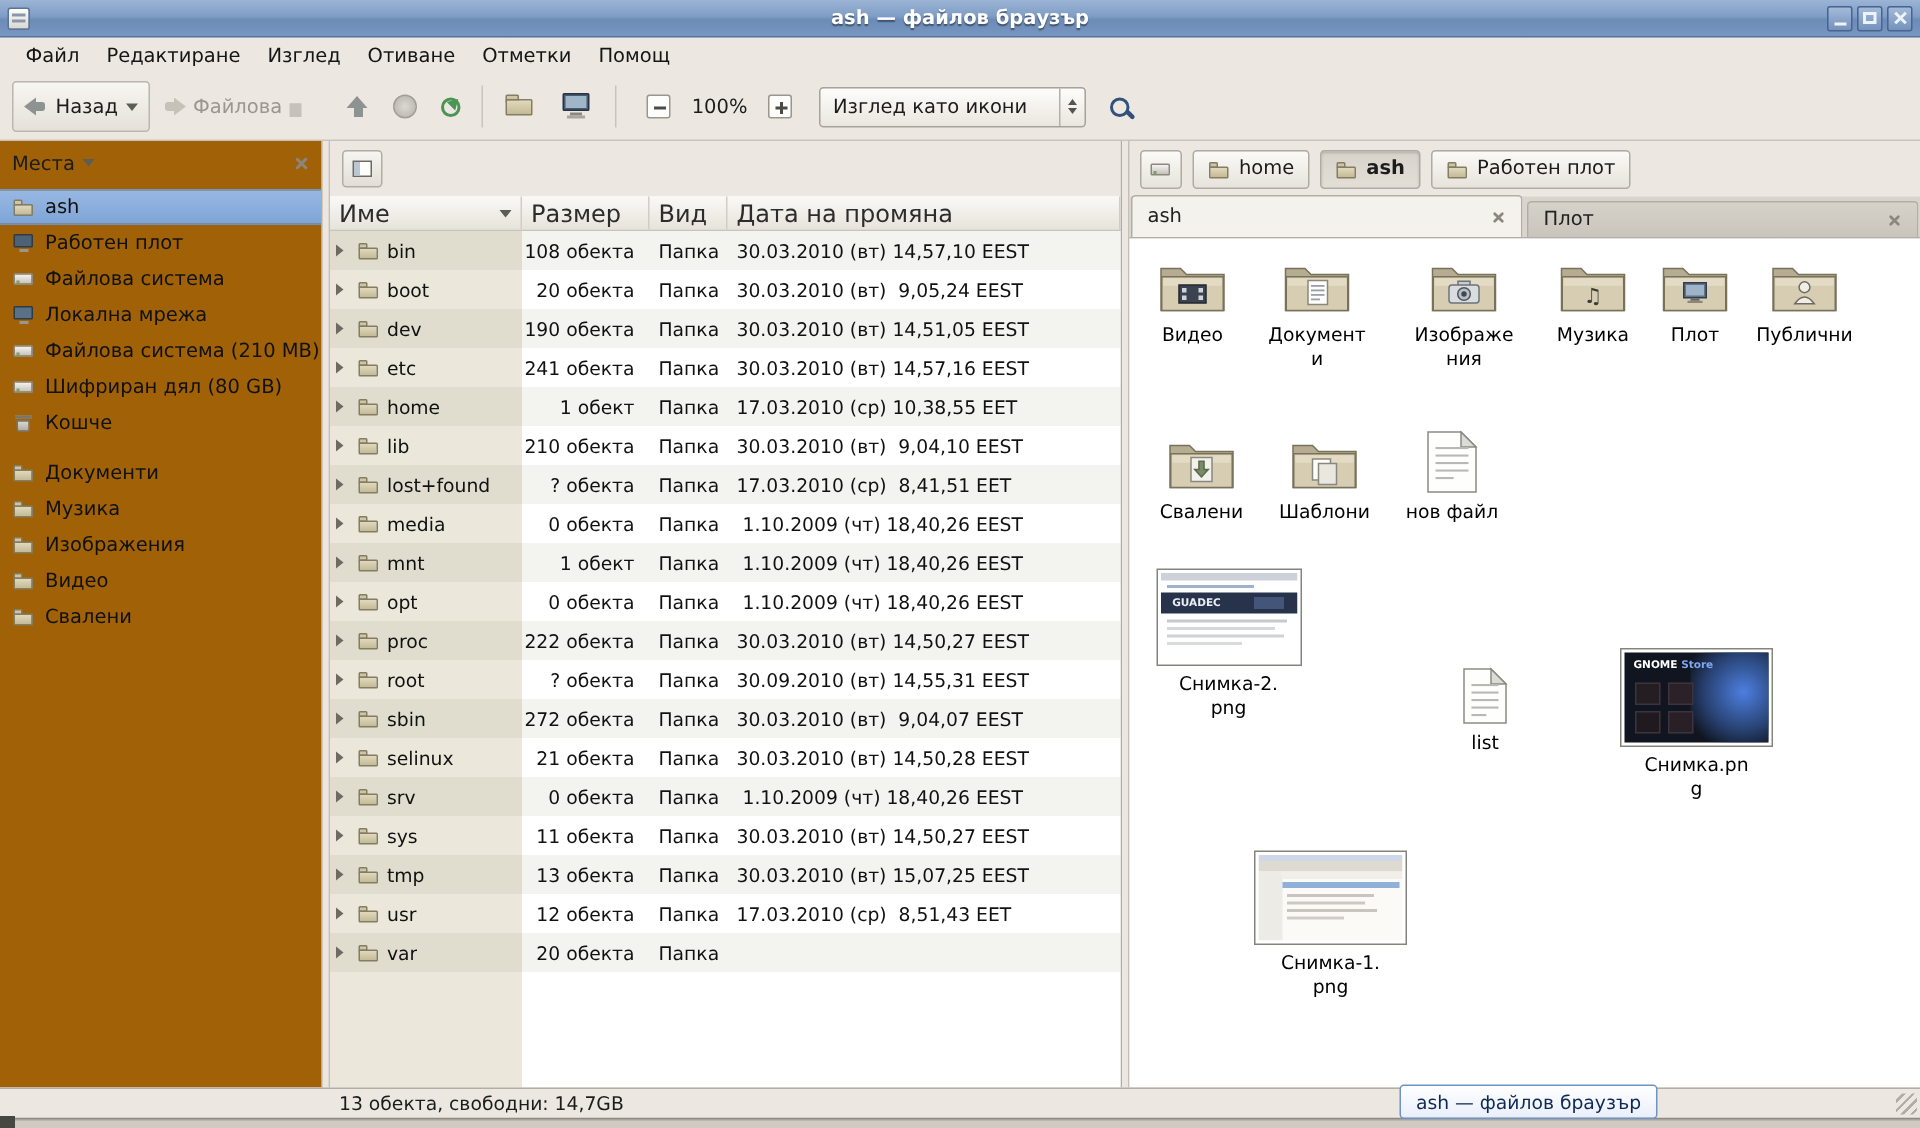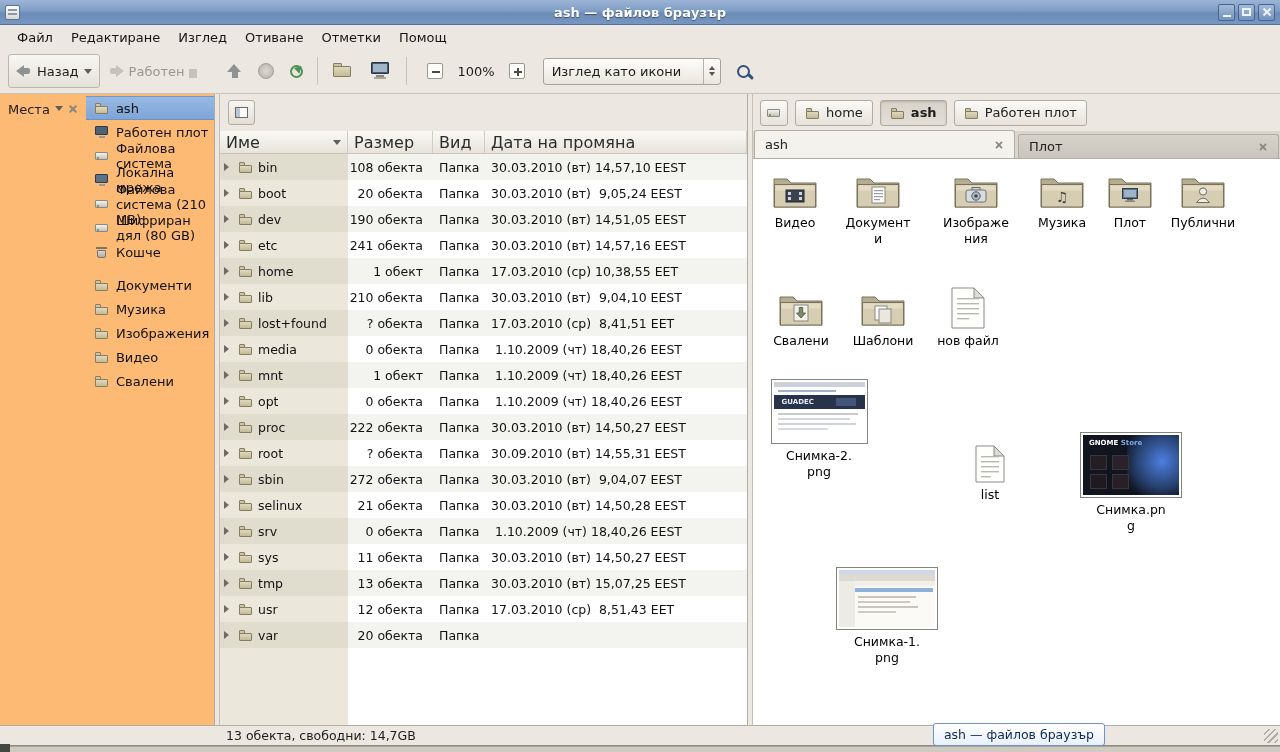--- a/index.html
+++ b/index.html
@@ -67,21 +67,21 @@
   .combo-stepper{width:17px;align-self:stretch;border-left:1px solid #b5b0a7;display:flex;flex-direction:column;align-items:center;justify-content:center;gap:2px}
   .st-up{width:0;height:0;border:3.5px solid transparent;border-bottom:4.5px solid #55554f}
   .st-dn{width:0;height:0;border:3.5px solid transparent;border-top:4.5px solid #55554f}
   .mag{width:13px;height:13px;border:2.5px solid #31507a;border-radius:50%;position:relative}
   .mag:after{content:"";position:absolute;width:7px;height:3px;background:#31507a;transform:rotate(45deg);right:-6px;bottom:-2px;border-radius:2px}
 
   
   .main{flex:1;display:flex;min-height:0;background:#ece8e1}
 
   
-  .sidebar{width:215px;flex:0 0 215px;display:flex;flex-direction:row;background:#fdba74;border-right:1px solid #b1aca3}
+  .sidebar{width:215px;flex:0 0 215px;display:flex;flex-direction:column;background:#a16207;border-right:1px solid #b1aca3}
   .sidebar-header{height:30px;flex:0 0 30px;display:flex;align-items:center;padding:0 8px;font-size:13px;color:#1c1c1c;gap:5px}
   .x-ic{width:10px;height:10px;position:relative;cursor:pointer}
   .x-ic:before,.x-ic:after{content:"";position:absolute;left:0;top:4px;width:10px;height:2px;background:#8b877e;border-radius:1px}
   .x-ic:before{transform:rotate(45deg)}.x-ic:after{transform:rotate(-45deg)}
   .sidebar-header .x-ic{margin-left:auto}
   .places{flex:1;padding-top:2px}
   .place-item{height:24px;display:flex;align-items:center;gap:6px;padding-left:8px;font-size:13px;color:#111;cursor:default}
   .place-item.selected{background:linear-gradient(#98b8e3,#7ea5d7);border-top:1px solid #7097c8;border-bottom:1px solid #6b92c4}
   .place-item.sec2{margin-top:9px}
 
@@ -182,21 +182,21 @@
       </div>
 
     <div class="toolbar">
       <button class="tb-btn raised">
         <span class="arr-l"></span>
         <span>Назад</span>
         <span class="caret"></span>
       </button>
       <button class="tb-btn disabled">
         <span class="arr-r"></span>
-        <span>Работен</span>
+        <span>Файлова</span>
         <span class="caret dis"></span>
       </button>
       <button class="tb-btn" style="margin-left:14px">
           <span class="arr-u"></span>
         </button>
       <button class="tb-btn disabled">
           <span class="stop-ic"></span>
         </button>
       <button class="tb-btn">
           <span class="reload-ic"></span>

